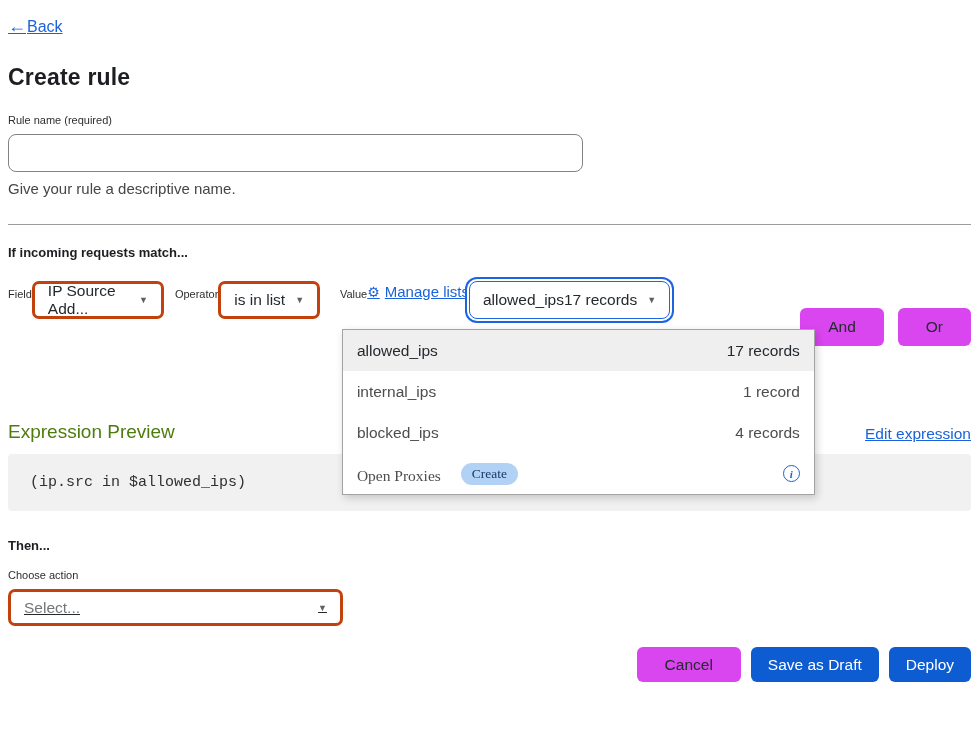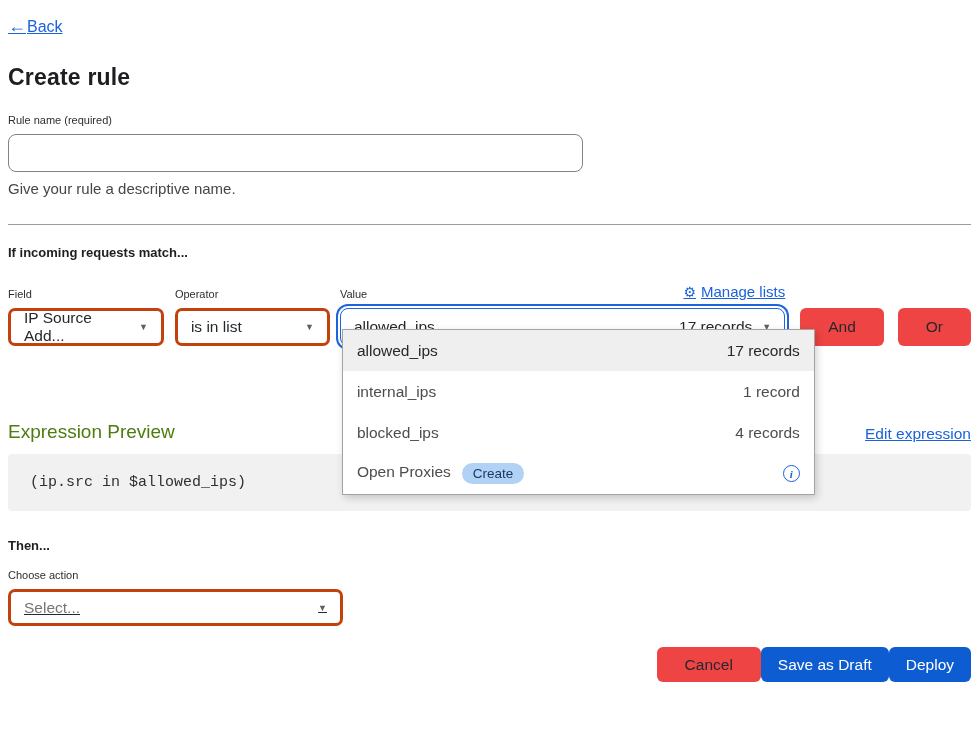--- a/index.html
+++ b/index.html
@@ -36,21 +36,21 @@
     font-family: "Liberation Sans", sans-serif; font-size: 15px; color: #24292e;
     outline: none; background: #fff;
   }
   .helper-text { margin-top: 8px; font-size: 15px; color: #464646; }
 
   .divider { border: none; border-top: 1px solid #9c9c9c; margin-top: 27px; }
 
   
   .section-heading { margin-top: 20px; font-size: 13px; font-weight: 700; color: #1c1e21; }
   .match-row { display: flex; align-items: flex-start; margin-top: 21px; }
-  .col { display: flex; flex-direction: column; }
+  .col { display: flex; }
   .col-field { width: 167px; margin-right: 11px; }
   .col-operator { width: 166px; margin-right: 10px; }
   .col-value { width: 477px; position: relative; margin-right: 15px; }
   .col-label-row { display: flex; justify-content: space-between; align-items: flex-end; height: 19px; margin-bottom: 8px; }
   .manage-lists { display: inline-flex; align-items: center; gap: 5px; font-size: 15px; }
   .manage-lists .gear { font-size: 14px; text-decoration: none; color: #1a62db; }
 
   .select-box {
     height: 38px; border: 3px solid #c2410c; border-radius: 7px; background: #fff;
     display: flex; align-items: center; justify-content: space-between;
@@ -58,37 +58,37 @@
   }
   .chev { font-size: 9px; color: #5f5f5f; margin-left: 10px; }
   .value-select {
     border: 1.5px solid #1d64e0; border-radius: 8px;
     box-shadow: 0 0 0 2px #fff, 0 0 0 4px #1d64e0;
   }
   .value-right { display: flex; align-items: center; }
 
   .and-or { display: flex; gap: 14px; padding-top: 27px; }
   .gray-btn {
-    background: #ef4444; color: #24292e; border: none; border-radius: 6px;
+    background: #d946ef; color: #24292e; border: none; border-radius: 6px;
     height: 38px; padding: 0 28px; font-size: 15.5px;
     font-family: "Liberation Sans", sans-serif; cursor: pointer;
   }
 
   
   .dropdown-panel {
     position: absolute; top: 48px; left: 2px; width: 473px;
     background: #fff; border: 1px solid #a3a3a3;
     box-shadow: 2px 3px 8px rgba(0,0,0,.18); z-index: 10;
   }
   .dropdown-item {
     height: 41px; display: flex; align-items: center; justify-content: space-between;
     padding: 0 14px; cursor: pointer; color: #4d4d4d; font-size: 15.5px;
   }
   .dropdown-item.selected { background: #efefef; color: #24292e; }
-  .dropdown-item .item-left { display: flex; align-items: flex-start; gap: 11px; }
+  .dropdown-item .item-left { display: flex; align-items: flex-end; gap: 20px; font-family: Liberation Serif, serif; }
   .managed-badge {
     background: #b2d2f5; color: #173a68; border-radius: 13px;
     padding: 3px 11px; font-size: 13.5px;
   }
   .info-icon {
     width: 17px; height: 17px; border: 1.6px solid #1a62db; border-radius: 50%;
     color: #1a62db; font-size: 11px; font-style: italic; font-weight: 700;
     display: inline-flex; align-items: center; justify-content: center; cursor: pointer;
     font-family: "Liberation Serif", serif;
   }
@@ -102,21 +102,21 @@
     font-size: 15px; color: #303030;
   }
 
   
   .then-heading { margin-top: 27px; }
   .choose-action-label { margin-top: 16px; }
   .action-select { margin-top: 8px; width: 335px; height: 37px; text-decoration: underline; }
   .placeholder-text { color: #757575; }
 
   
-  .footer { display: flex; justify-content: flex-end; margin-top: 21px; }
+  .footer { display: flex; justify-content: flex-end; gap: 10px; margin-top: 21px; }
   .blue-btn {
     background: #0d5cd2; color: #fff; border: none; border-radius: 6px;
     height: 35px; padding: 0 17px; font-size: 15.5px;
     font-family: "Liberation Sans", sans-serif; cursor: pointer;
   }
   .footer .gray-btn { height: 35px; }
 </style>
 </head>
 <body>
 

